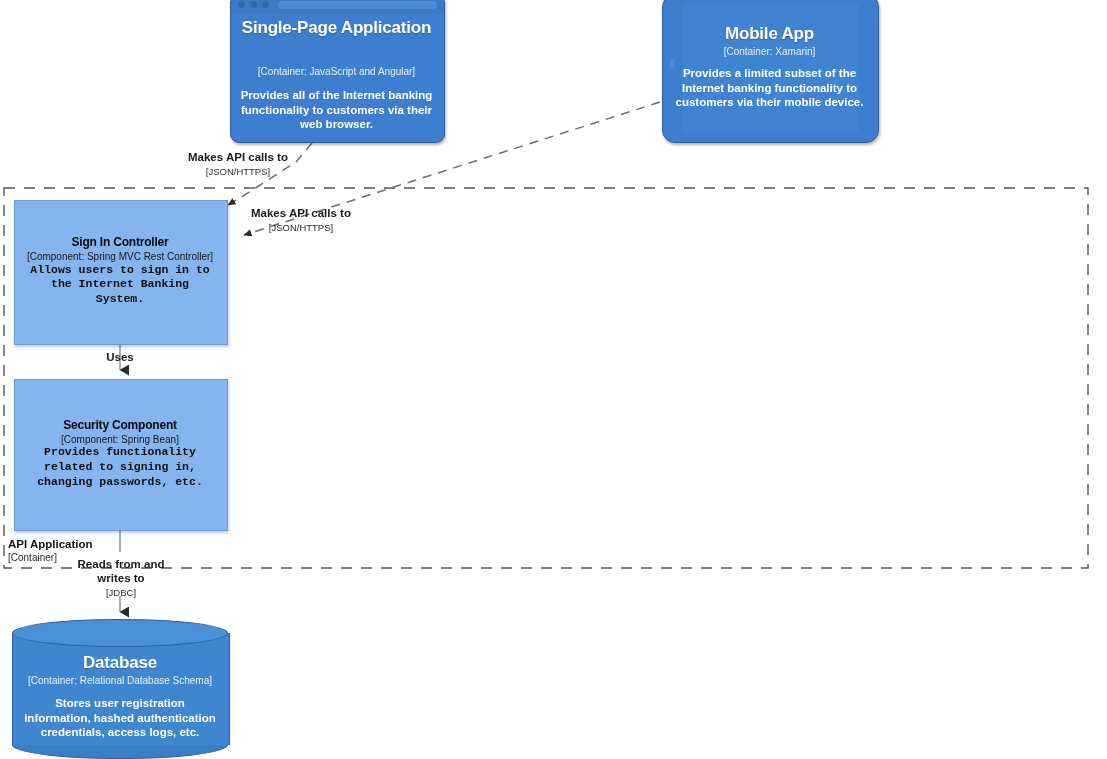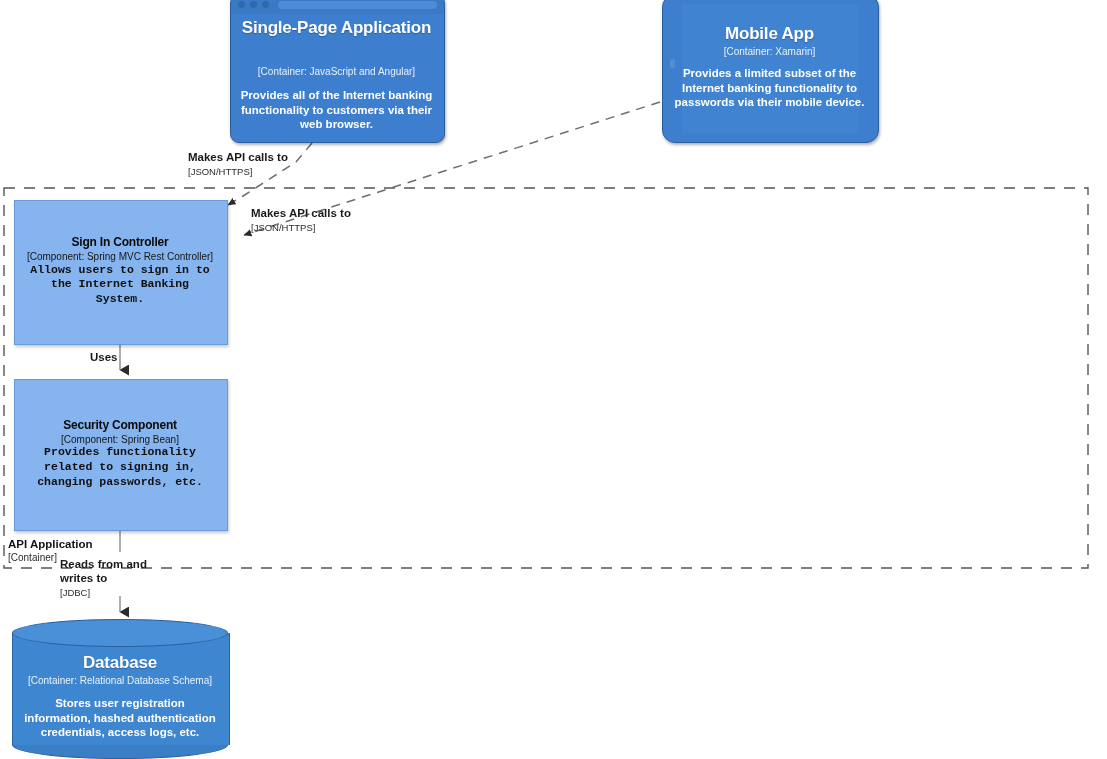--- a/index.html
+++ b/index.html
@@ -202,20 +202,21 @@
     box-sizing: border-box;
   }
   #database .node-inner { color: #ffffff; padding-top: 22px; }
   #database .n-title { font-size: 17px; text-shadow: 0 1px 1px rgba(0,0,0,0.25); }
   #database .n-tech  { color: #eaf2fc; }
   #database .n-desc  { color: #ffffff; margin-top: 10px; }
 
   
   .edge-label {
     position: absolute;
+    text-align: center;
     color: #1a1a1a;
     line-height: 1.2;
     white-space: nowrap;
   }
   .edge-label .el-main {
     font-size: 11.5px;
     font-weight: bold;
     display: block;
   }
   .edge-label .el-tech {
@@ -295,21 +296,21 @@
   </div>
 
   <div class="node" id="mobile">
     <div class="device-frame">
       <div class="device-btn"></div>
       <div class="device-screen"></div>
     </div>
     <div class="node-inner">
       <span class="n-title">Mobile App</span>
       <span class="n-tech">[Container: Xamarin]</span>
-      <span class="n-desc">Provides a limited subset of the Internet banking functionality to passwords via their mobile device.</span>
+      <span class="n-desc">Provides a limited subset of the Internet banking functionality to customers via their mobile device.</span>
     </div>
   </div>
 
   <div class="node component-box-wrap" id="signin">
     <div class="component-box"></div>
     <div class="node-inner">
       <span class="n-title">Sign In Controller</span>
       <span class="n-tech">[Component: Spring MVC Rest Controller]</span>
       <span class="n-desc">Allows users to sign in to the Internet Banking System.</span>
     </div>

